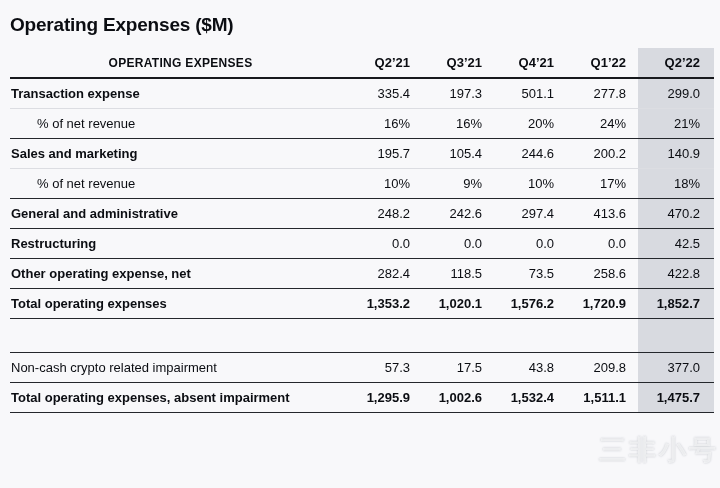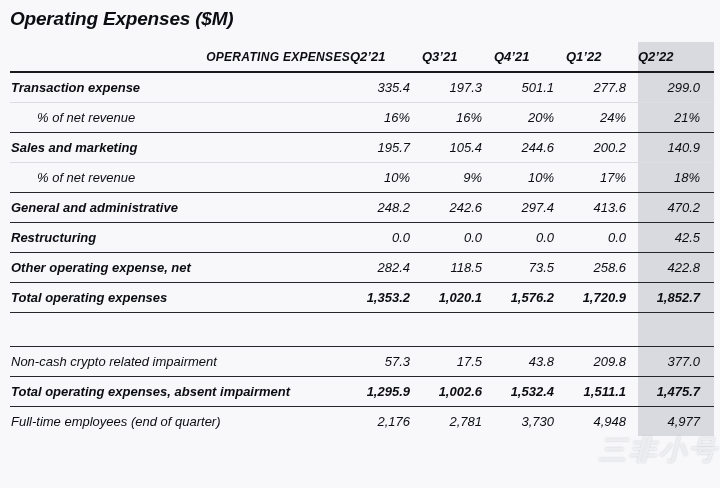--- a/index.html
+++ b/index.html
@@ -4,21 +4,21 @@
 <style>
   * { box-sizing: border-box; margin: 0; padding: 0; }
   html, body { width: 720px; height: 488px; }
   body {
     background: #f8f8fa;
     font-family: "Liberation Sans", "DejaVu Sans", sans-serif;
     color: #0b0d12;
     overflow: hidden;
     position: relative;
   }
-  .page { padding: 6px 6px 0 10px; font-style: italic; }
+  .page { padding: 12px 6px 0 10px; }
   h1.title {
     font-size: 19px;
     font-weight: 700;
     letter-spacing: -0.2px;
     margin: 2px 0 12px 0;
     color: #0b0d12;
   }
   table.opex {
     width: 704px;
     border-collapse: collapse;
@@ -29,27 +29,27 @@
   col.c-num   { width: 72px; }
   col.c-hl    { width: 76px; }
 
   thead th {
     height: 30px;
     vertical-align: middle;
     border-bottom: 2px solid #17191d;
     font-weight: 700;
   }
   th.label-h {
-    text-align: right;
+    text-align: center;
     font-size: 12px;
     letter-spacing: 0.3px;
     padding-left: 1px;
     margin-top: 10px;
   }
-  th.num { text-align: left; padding-right: 12px; font-size: 13px; }
+  th.num { text-align: right; padding-right: 12px; font-size: 13px; }
 
   tbody td { height: 30px; vertical-align: middle; }
   tbody tr.spacer td { height: 34px; }
 
   td.label { text-align: left; padding-left: 1px; margin-top: 9px; }
   td.label.indent { padding-left: 27px; }
   td.num { text-align: right; padding-right: 12px; font-variant-numeric: tabular-nums; }
   .b { font-weight: 700; }
 
   .hl { background: #d8dae0; }
@@ -179,25 +179,17 @@
           <td class="num hl">377.0</td>
         </tr>
         <tr class="div-dark">
           <td class="label b">Total operating expenses, absent impairment</td>
           <td class="num b">1,295.9</td>
           <td class="num b">1,002.6</td>
           <td class="num b">1,532.4</td>
           <td class="num b">1,511.1</td>
           <td class="num hl b">1,475.7</td>
         </tr>
-        <tr class="div-none">
-          <td class="label">Full-time employees (end of quarter)</td>
-          <td class="num">2,176</td>
-          <td class="num">2,781</td>
-          <td class="num">3,730</td>
-          <td class="num">4,948</td>
-          <td class="num hl">4,977</td>
-        </tr>
       </tbody>
   </table>
 
   <div class="watermark">三非小号</div>
 </div>
 
 </body></html>

